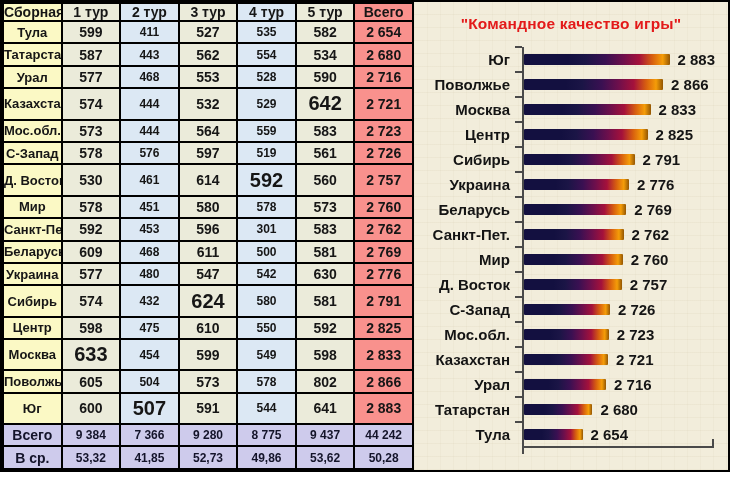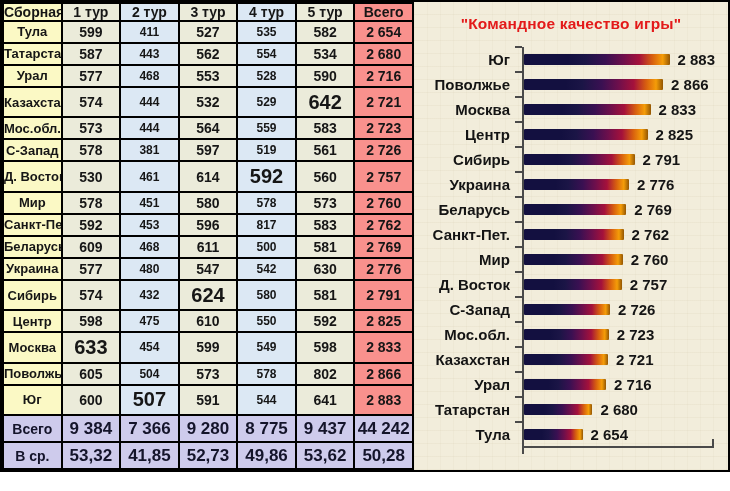--- a/index.html
+++ b/index.html
@@ -31,21 +31,21 @@
     color:#161616;
     overflow:hidden;
     white-space:nowrap;
   }
   th.c-team, td.c-team { background:var(--col_team_bg,#FBF9C5); font-size:13px; }
   th.c-g, td.c-g { background:var(--col_round_odd_bg,#EBEBDA); font-size:14px; }
   th.c-b, td.c-b { background:var(--col_round_even_bg,#DCE8F4); font-size:12px; }
   th.c-total, td.c-total { background:var(--col_total_bg,#F9918D); font-size:14px; color:#1d0d0d; }
   table.score th { font-size:14px; }
   td.red { color:var(--highlight_red,#DF0000); font-size:20px; }
-  tr.lav td { background:var(--summary_bg,#CECBEC); font-size:17px; color:#14142a; }
+  tr.lav td { background:var(--summary_bg,#CECBEC); font-size:12px; color:#14142a; }
   tr.lav td.first { font-size:14px; }
   
   .chart-panel {
     flex:1 1 auto;
     position:relative;
     background:
       repeating-linear-gradient(0deg, rgba(150,130,80,.06) 0 1px, transparent 1px 13px),
       repeating-linear-gradient(90deg, rgba(150,130,80,.045) 0 1px, transparent 1px 13px),
       var(--panel_bg,#F2EDDB);
     overflow:hidden;
@@ -151,21 +151,21 @@
           <td class="c-g">573</td>
           <td class="c-b">444</td>
           <td class="c-g">564</td>
           <td class="c-b">559</td>
           <td class="c-g">583</td>
           <td class="c-total">2 723</td>
         </tr>
         <tr>
           <td class="c-team">С-Запад</td>
           <td class="c-g">578</td>
-          <td class="c-b">381</td>
+          <td class="c-b">576</td>
           <td class="c-g">597</td>
           <td class="c-b">519</td>
           <td class="c-g">561</td>
           <td class="c-total">2 726</td>
         </tr>
         <tr>
           <td class="c-team">Д. Восток</td>
           <td class="c-g">530</td>
           <td class="c-b">461</td>
           <td class="c-g">614</td>
@@ -180,21 +180,21 @@
           <td class="c-g">580</td>
           <td class="c-b">578</td>
           <td class="c-g">573</td>
           <td class="c-total">2 760</td>
         </tr>
         <tr>
           <td class="c-team">Санкт-Пет.</td>
           <td class="c-g">592</td>
           <td class="c-b">453</td>
           <td class="c-g">596</td>
-          <td class="c-b">817</td>
+          <td class="c-b">301</td>
           <td class="c-g">583</td>
           <td class="c-total">2 762</td>
         </tr>
         <tr>
           <td class="c-team">Беларусь</td>
           <td class="c-g">609</td>
           <td class="c-b">468</td>
           <td class="c-g">611</td>
           <td class="c-b">500</td>
           <td class="c-g">581</td>

